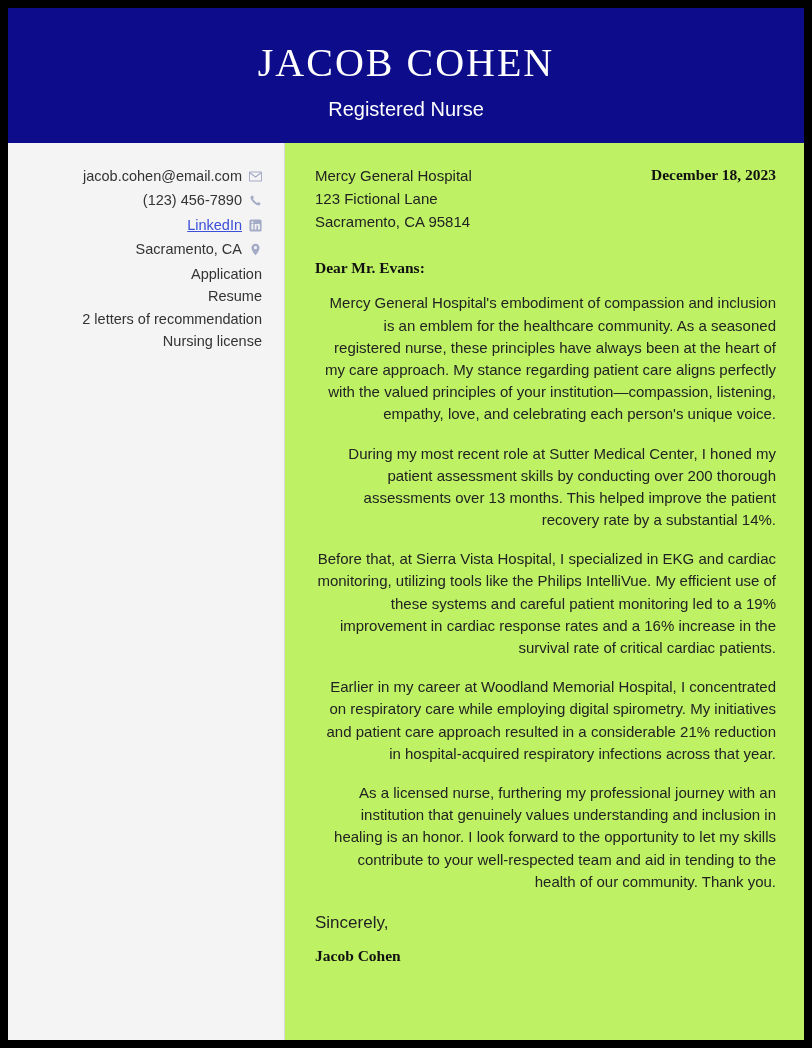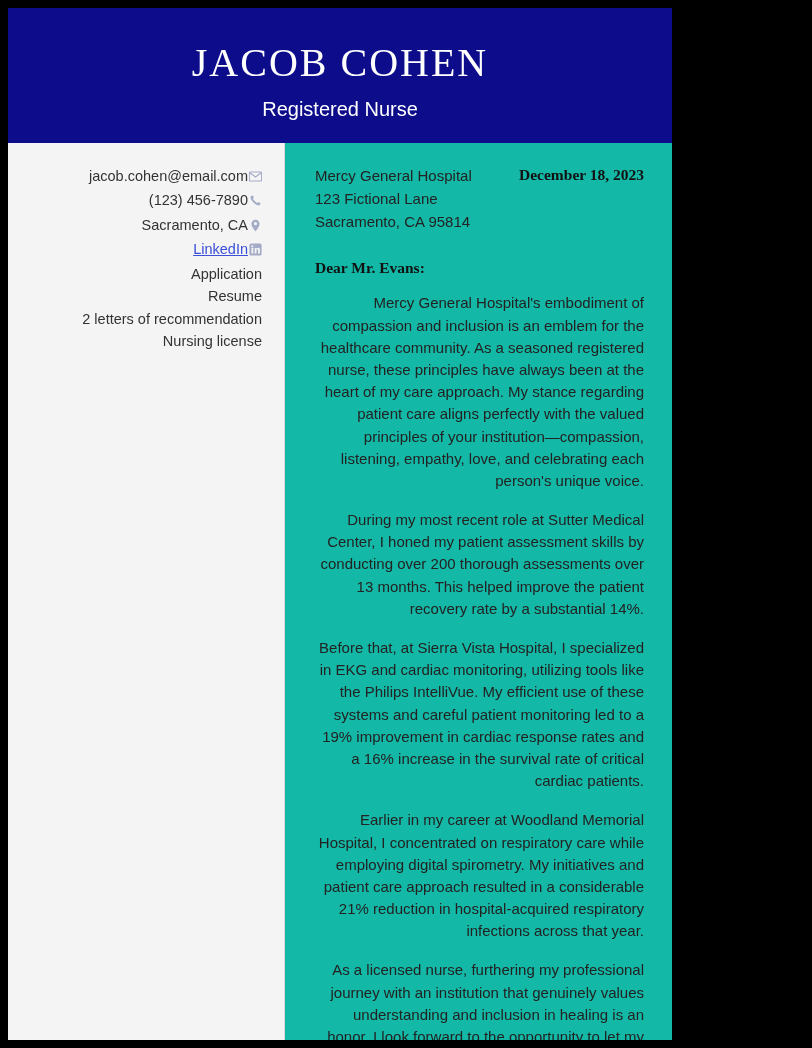--- a/index.html
+++ b/index.html
@@ -10,23 +10,23 @@
   body {
     width: 812px;
     height: 1048px;
     font-family: "Liberation Sans", sans-serif;
     overflow: hidden;
   }
   .page {
     position: absolute;
     left: 8px;
     top: 8px;
-    width: 664px;
+    width: 796px;
     height: 1032px;
-    background: #14b8a6;
+    background: #bef264;
     overflow: hidden;
   }
   
   .header {
     background: #0d0d8c;
     height: 135px;
     box-sizing: border-box;
     padding-top: 34px;
     text-align: center;
     color: #ffffff;
@@ -60,21 +60,21 @@
   .main {
     flex: 1;
     box-sizing: border-box;
     padding: 22px 28px 0 30px;
   }
   
   .contact-row {
     display: flex;
     justify-content: flex-end;
     align-items: center;
-    gap: 1px;
+    gap: 7px;
     font-size: 14.5px;
     color: #333333;
     line-height: 1.55;
     margin-bottom: 2px;
   }
   .contact-row .c-text { white-space: nowrap; }
   .contact-row .c-text.link {
     color: #3b4fd8;
     text-decoration: underline;
   }
@@ -179,37 +179,37 @@
       <div class="contact-row">
         <span class="c-text">(123) 456-7890</span>
         <span class="ico">
           <svg width="13" height="13" viewBox="0 0 16 16">
               <path d="M4 1.5 L6.2 4 L4.8 5.6 C5.6 7.6 8.4 10.4 10.4 11.2 L12 9.8 L14.5 12 L12.3 14.3 C8 14 2 8 1.7 3.7 Z" fill="#8a93b8"></path>
             </svg>
         </span>
       </div>
 
       <div class="contact-row">
-        <span class="c-text">Sacramento, CA</span>
-        <span class="ico">
-          <svg width="13" height="13" viewBox="0 0 16 16">
-              <path d="M8 0.8 C5.2 0.8 3 3 3 5.8 C3 9.4 8 15.2 8 15.2 C8 15.2 13 9.4 13 5.8 C13 3 10.8 0.8 8 0.8 Z" fill="#8a93b8"></path>
-              <circle cx="8" cy="5.7" r="1.9" fill="#f4f4f4"></circle>
-            </svg>
-        </span>
-      </div>
-
-      <div class="contact-row">
         <span class="c-text link">LinkedIn</span>
         <span class="ico">
           <svg width="13" height="13" viewBox="0 0 16 16">
               <rect x="0.5" y="0.5" width="15" height="15" rx="2" fill="#8a93b8"></rect>
               <rect x="3" y="6" width="2.3" height="7" fill="#f4f4f4"></rect>
               <circle cx="4.15" cy="4" r="1.3" fill="#f4f4f4"></circle>
               <path d="M7 13 V6 h2.2 v1 c0.5-0.8 1.3-1.2 2.2-1.2 1.5 0 2.1 1 2.1 2.7 V13 h-2.3 V9 c0-0.9-0.3-1.4-1-1.4-0.7 0-1 0.5-1 1.4 v4 Z" fill="#f4f4f4"></path>
+            </svg>
+        </span>
+      </div>
+
+      <div class="contact-row">
+        <span class="c-text">Sacramento, CA</span>
+        <span class="ico">
+          <svg width="13" height="13" viewBox="0 0 16 16">
+              <path d="M8 0.8 C5.2 0.8 3 3 3 5.8 C3 9.4 8 15.2 8 15.2 C8 15.2 13 9.4 13 5.8 C13 3 10.8 0.8 8 0.8 Z" fill="#8a93b8"></path>
+              <circle cx="8" cy="5.7" r="1.9" fill="#f4f4f4"></circle>
             </svg>
         </span>
       </div>
 
 
       <div class="encl-item">Application</div>
       <div class="encl-item">Resume</div>
       <div class="encl-item">2 letters of recommendation</div>
       <div class="encl-item">Nursing license</div>
 

